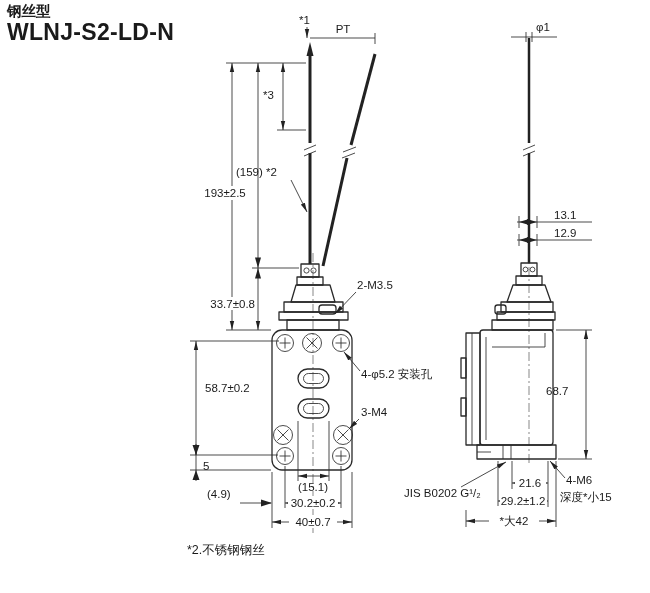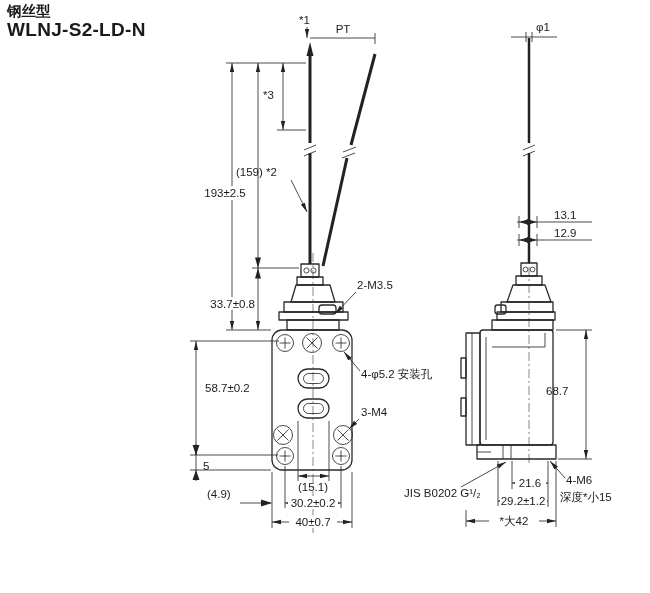--- a/index.html
+++ b/index.html
@@ -1,20 +1,20 @@
 <!DOCTYPE html>
 <html><head>
 <meta charset="utf-8">
 <style>
   html,body{margin:0;padding:0;background:#fff;}
   #page{position:relative;width:650px;height:593px;background:#fff;overflow:hidden;
         font-family:"Liberation Sans","DejaVu Sans",sans-serif;color:#1a1a1a;}
   #title-block{position:absolute;left:7px;top:4px;line-height:1.1;}
   #title-type{font-size:14.5px;font-weight:bold;}
-  #title-model{font-size:19px;font-weight:bold;letter-spacing:.3px;}
+  #title-model{font-size:23px;font-weight:bold;letter-spacing:.3px;}
   #notes{position:absolute;left:187px;top:543px;font-size:12.5px;line-height:15.8px;}
   svg{position:absolute;left:0;top:0;}
   svg text{font-family:"Liberation Sans","DejaVu Sans",sans-serif;font-size:11.5px;fill:#1a1a1a;}
   .obj{stroke:#2a2a2a;stroke-width:1.3;fill:none;stroke-linejoin:round;}
   .thin{stroke:#2a2a2a;stroke-width:.85;fill:none;}
   .dim{stroke:#2a2a2a;stroke-width:.85;fill:none;}
   .wire{stroke:#222;stroke-width:3;fill:none;}
   .wire2{stroke:#222;stroke-width:2.5;fill:none;}
   .cl{stroke:#555;stroke-width:.7;fill:none;stroke-dasharray:9 3 2 3;}
   .ah{fill:#222;stroke:none;}
@@ -213,15 +213,16 @@
 
       <text x="404" y="497">JIS B0202 G¹/₂</text>
       <path class="dim" d="M461,487 L506,462" marker-end="url(#ar)"></path>
       <text x="566" y="484">4-M6</text>
       <text x="560" y="501">深度*小15</text>
       <path class="dim" d="M565,478 L550,461" marker-end="url(#ar)"></path>
     </g>
   </svg>
 
   <div id="notes">
+    <div>*2.不锈钢钢丝</div>
   </div>
 
 </div>
 
 </body></html>

